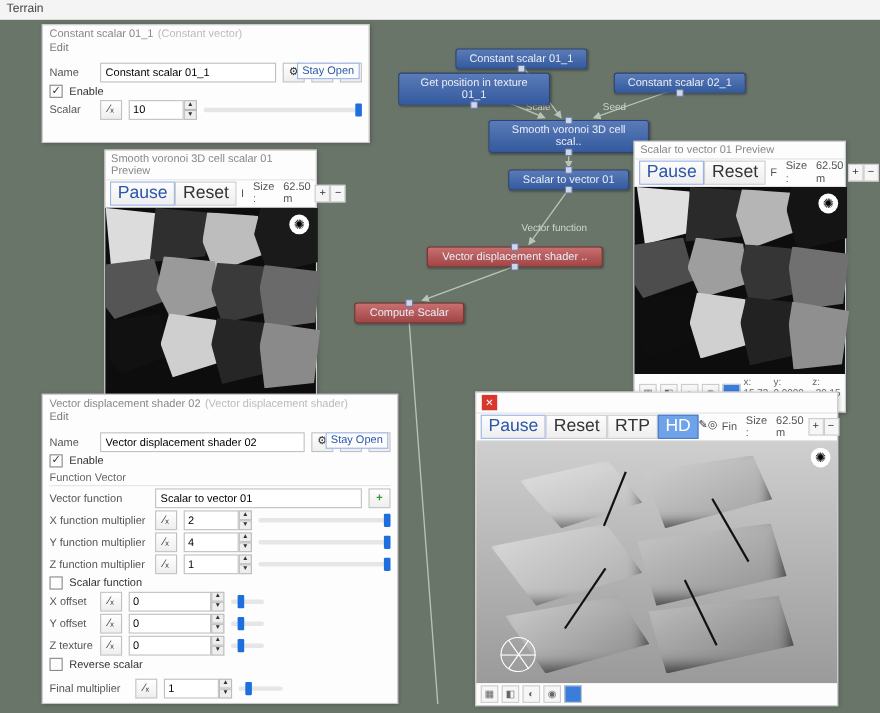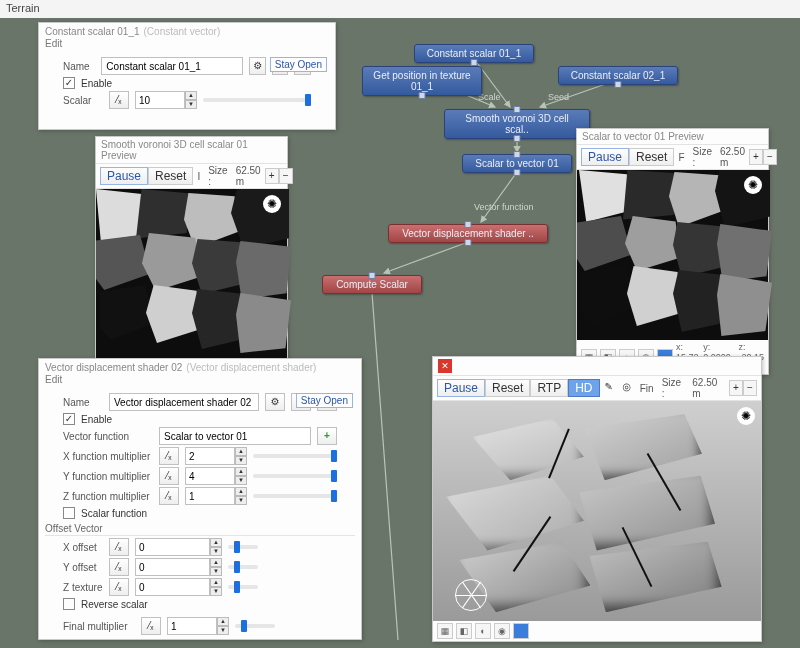--- a/index.html
+++ b/index.html
@@ -4,21 +4,21 @@
 <style>
   * { box-sizing: border-box; margin:0; padding:0; font-family: "Segoe UI", Arial, sans-serif; }
   body { background:#6a756a; width:800px; height:648px; overflow:hidden; position:relative; font-size:10px; color:#333; }
   .window-title { position:absolute; top:0; left:0; right:0; height:18px; background:#f4f4f4; padding:2px 6px; font-size:11px; color:#444; }
   .panel { position:absolute; background:#fdfdfd; border:1px solid #c8c8c8; box-shadow:1px 1px 4px rgba(0,0,0,0.25); }
   .panel-head { padding:3px 6px 1px; font-size:10px; color:#888; display:flex; gap:4px; align-items:baseline; }
   .panel-head .title { color:#888; }
   .panel-head .type { color:#bbb; }
   .panel-sub { padding:0 6px 2px; font-size:10px; color:#777; }
   .panel-body { padding:4px 6px 8px; }
-  .row { display:flex; align-items:center; gap:6px; margin:2px 18px; }
+  .row { display:flex; align-items:center; gap:6px; margin:2px 0; }
   .lbl { width:90px; font-size:10px; color:#555; }
   .lbl.short { width:40px; }
   .txt { height:18px; border:1px solid #c0c0c0; padding:1px 4px; font-size:10px; background:#fff; }
   .spin { display:flex; align-items:center; }
   .spin input { width:50px; height:18px; border:1px solid #c0c0c0; text-align:left; padding:1px 3px; font-size:10px;}
   .spin .btns { display:flex; flex-direction:column;}
   .spin .btns span { width:12px; height:9px; background:#eee; border:1px solid #bbb; font-size:6px; line-height:6px; text-align:center; cursor:pointer;}
   .iconsq { width:20px; height:18px; border:1px solid #c0c0c0; background:linear-gradient(#fff,#eee); font-size:10px; text-align:center; line-height:16px; cursor:pointer;}
   .iconsq.green-plus { color:#2a9d2a; font-weight:bold; }
   .iconsq.blue-q { color:#2965c4; }
@@ -27,21 +27,21 @@
   .stay-open { position:absolute; top:34px; right:8px; font-size:10px; padding:1px 4px; background:#fdfdfd; border:1px solid #98b3e6; color:#2b56aa; cursor:pointer;}
   .chk { width:12px; height:12px; border:1px solid #888;}
   .chk.on::after{content:"✓"; font-size:10px; line-height:10px; color:#333; display:block; text-align:center;}
   .sec-title { font-size:10px; color:#666; margin:4px 0 2px; border-bottom:1px solid #e4e4e4; padding-bottom:1px;}
 
   
   .preview { position:absolute; background:#fdfdfd; border:1px solid #c8c8c8; box-shadow:1px 1px 4px rgba(0,0,0,0.25); }
   .preview .pv-head { padding:2px 5px; font-size:10px; color:#888; display:flex; justify-content:space-between;}
   .preview .pv-head .close { width:14px; height:14px; background:#d9362e; color:#fff; text-align:center; line-height:14px; font-size:9px; cursor:pointer;}
   .pv-toolbar { display:flex; align-items:center; gap:0; padding:1px 4px; border-top:1px solid #e3e3e3; border-bottom:1px solid #e3e3e3;}
-  .pv-btn { font-size:12px; padding:1px 6px; background:linear-gradient(#fdfdfd,#eee); border:1px solid #ccc; cursor:pointer;}
+  .pv-btn { font-size:16px; padding:1px 6px; background:linear-gradient(#fdfdfd,#eee); border:1px solid #ccc; cursor:pointer;}
   .pv-btn.blue { color:#2b56aa; border-color:#98b3e6;}
   .pv-text { font-size:10px; color:#555; padding:0 4px;}
   .pv-plusminus { display:flex; }
   .pv-plusminus span { width:14px; height:16px; border:1px solid #ccc; text-align:center; line-height:14px; font-size:10px; cursor:pointer; background:#f6f6f6;}
   .pv-img { width:100%; background:#000; position:relative;}
   .pv-gear { position:absolute; top:6px; right:6px; width:18px; height:18px; border-radius:50%; background:#fff; color:#000; text-align:center; line-height:18px; font-size:12px; cursor:pointer;}
   .pv-footer { display:flex; align-items:center; padding:2px 4px; font-size:9px; color:#666; gap:3px;}
   .pv-footer .fbtn { width:16px; height:16px; border:1px solid #ccc; background:#f6f6f6; text-align:center; line-height:14px; cursor:pointer; font-size:9px;}
   .pv-footer .sep { flex:1; display:flex; justify-content:space-around;}
 
@@ -78,21 +78,21 @@
   <path d="M517 127 L517 152" stroke="#b7c4b6" stroke-width="1.2" fill="none" marker-end="url(#arr)"></path>
   <path d="M517 172 L481 222" stroke="#b7c4b6" stroke-width="1.2" fill="none" marker-end="url(#arr)"></path>
   <path d="M468 242 L384 273" stroke="#b7c4b6" stroke-width="1.2" fill="none" marker-end="url(#arr)"></path>
   <path d="M372 293 L398 640" stroke="#b7c4b6" stroke-width="1.2" fill="none"></path>
 </svg>
 <div class="wire-lbl" style="left:478px; top:92px;">Scale</div>
 <div class="wire-lbl" style="left:548px; top:92px;">Seed</div>
 <div class="wire-lbl" style="left:474px; top:202px;">Vector function</div>
 
 <div class="node no-top" style="left:414px; top:44px; width:120px;">Constant scalar 01_1</div>
-<div class="node no-top" style="left:362px; top:66px; width:120px;">Get position in texture 01_1</div>
+<div class="node no-top" style="left:362px; top:66px; width:138px;">Get position in texture 01_1</div>
 <div class="node no-top" style="left:558px; top:66px; width:120px;">Constant scalar 02_1</div>
 <div class="node" style="left:444px; top:109px; width:146px;">Smooth voronoi 3D cell scal..</div>
 <div class="node" style="left:462px; top:154px; width:110px;">Scalar to vector 01</div>
 <div class="node red" style="left:388px; top:224px; width:160px;">Vector displacement shader ..</div>
 <div class="node red no-bot" style="left:322px; top:275px; width:100px;">Compute Scalar</div>
 
 <div class="panel" style="left:38px; top:22px; width:298px; height:108px;">
   <div class="panel-head">
     <span class="title">Constant scalar 01_1</span>
     <span class="type">(Constant vector)</span>
@@ -228,20 +228,21 @@
       <input class="txt" style="flex: 1 1 0%;" value="Vector displacement shader 02">
       <span class="iconsq">⚙</span>
       <span class="iconsq">▭</span>
       <span class="iconsq blue-q">?</span>
     </div>
     <div class="row">
       <span class="chk on"></span>
       <span>Enable</span>
     </div>
 
+    <div class="sec-title">Function Vector</div>
     <div class="row">
       <span class="lbl">Vector function</span>
       <input class="txt" style="flex: 1 1 0%;" value="Scalar to vector 01">
       <span class="iconsq green-plus">+</span>
     </div>
     <div class="row">
       <span class="lbl">X function multiplier</span>
       <span class="iconsq">⁄ₓ</span>
       <div class="spin">
           <input value="2" style="">
@@ -280,21 +281,20 @@
         </div>
       <div class="slider-track">
           <div class="slider-thumb" style="right:0;"></div>
         </div>
     </div>
     <div class="row">
       <span class="chk"></span>
       <span>Scalar function</span>
     </div>
 
-    <div class="sec-title">Offset Vector</div>
     <div class="row">
       <span class="lbl short">X offset</span>
       <span class="iconsq">⁄ₓ</span>
       <div class="spin">
           <input style="width: 75px;" value="0">
           <div class="btns">
             <span>▲</span>
             <span>▼</span>
           </div>
         </div>

